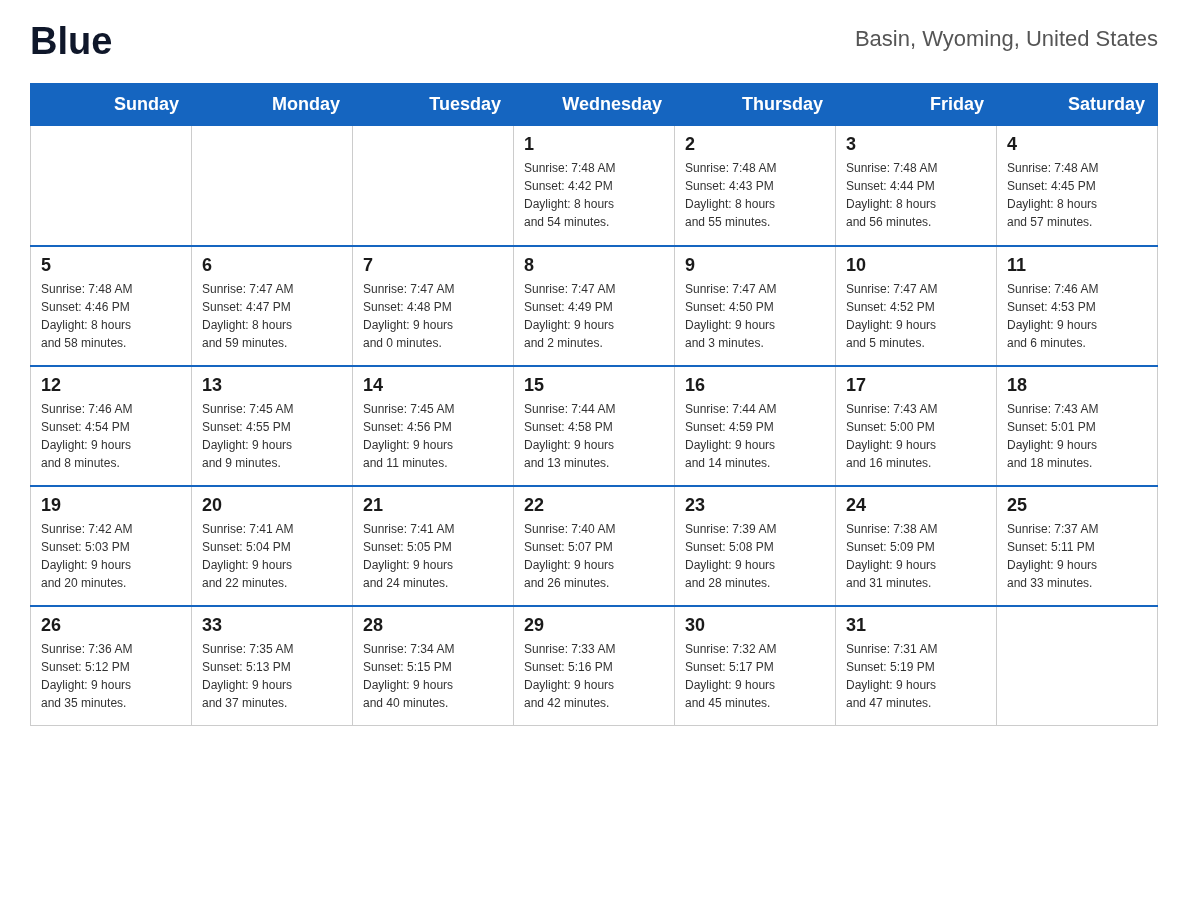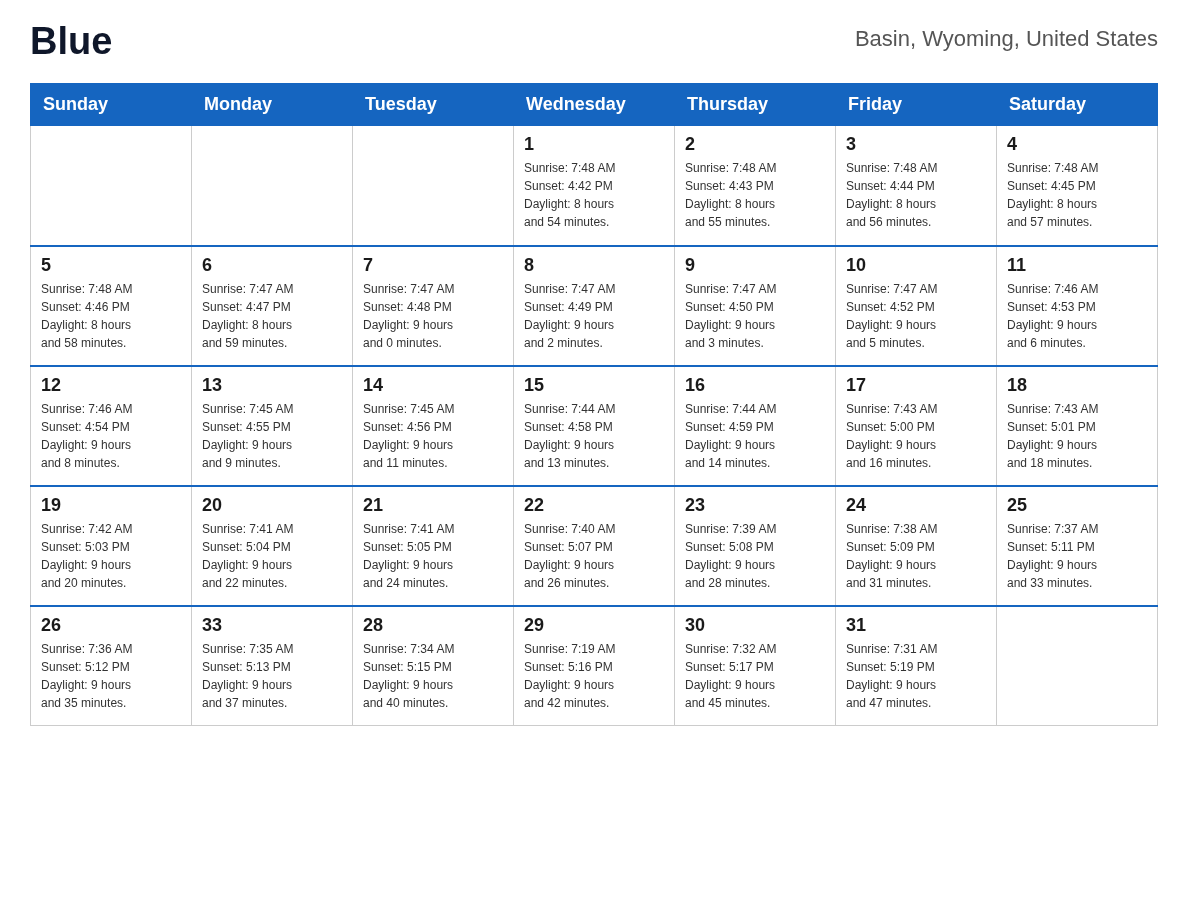--- a/index.html
+++ b/index.html
@@ -39,21 +39,21 @@
     table {
       width: 100%;
       border-collapse: collapse;
     }
     thead tr th {
       background-color: #1565c0;
       color: #fff;
       font-size: 18px;
       font-weight: bold;
       padding: 10px 12px;
-      text-align: left;
+      text-align: right;
       border: 1px solid #1565c0;
     }
     tbody tr {
       border-bottom: 2px solid #1565c0;
     }
     tbody td {
       vertical-align: top;
       padding: 8px 10px;
       border-right: 1px solid #ccc;
       border-left: 1px solid #ccc;
@@ -325,21 +325,21 @@
         </td>
         <td>
           <span class="day-num">28</span>
           <div class="cell-info" style="white-space: pre-line;">Sunrise: 7:34 AM
 Sunset: 5:15 PM
 Daylight: 9 hours
 and 40 minutes.</div>
         </td>
         <td>
           <span class="day-num">29</span>
-          <div class="cell-info" style="white-space: pre-line;">Sunrise: 7:19 AM
+          <div class="cell-info" style="white-space: pre-line;">Sunrise: 7:33 AM
 Sunset: 5:16 PM
 Daylight: 9 hours
 and 42 minutes.</div>
         </td>
         <td>
           <span class="day-num">30</span>
           <div class="cell-info" style="white-space: pre-line;">Sunrise: 7:32 AM
 Sunset: 5:17 PM
 Daylight: 9 hours
 and 45 minutes.</div>

